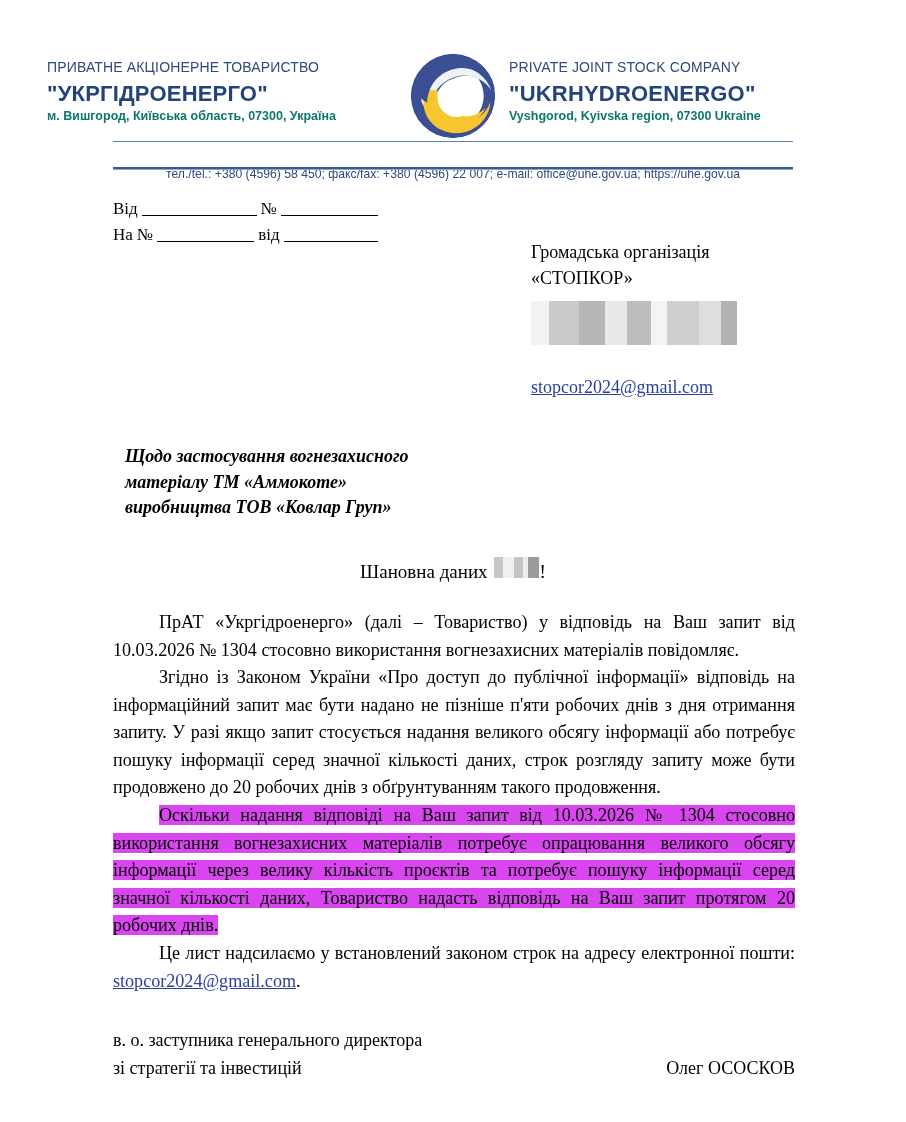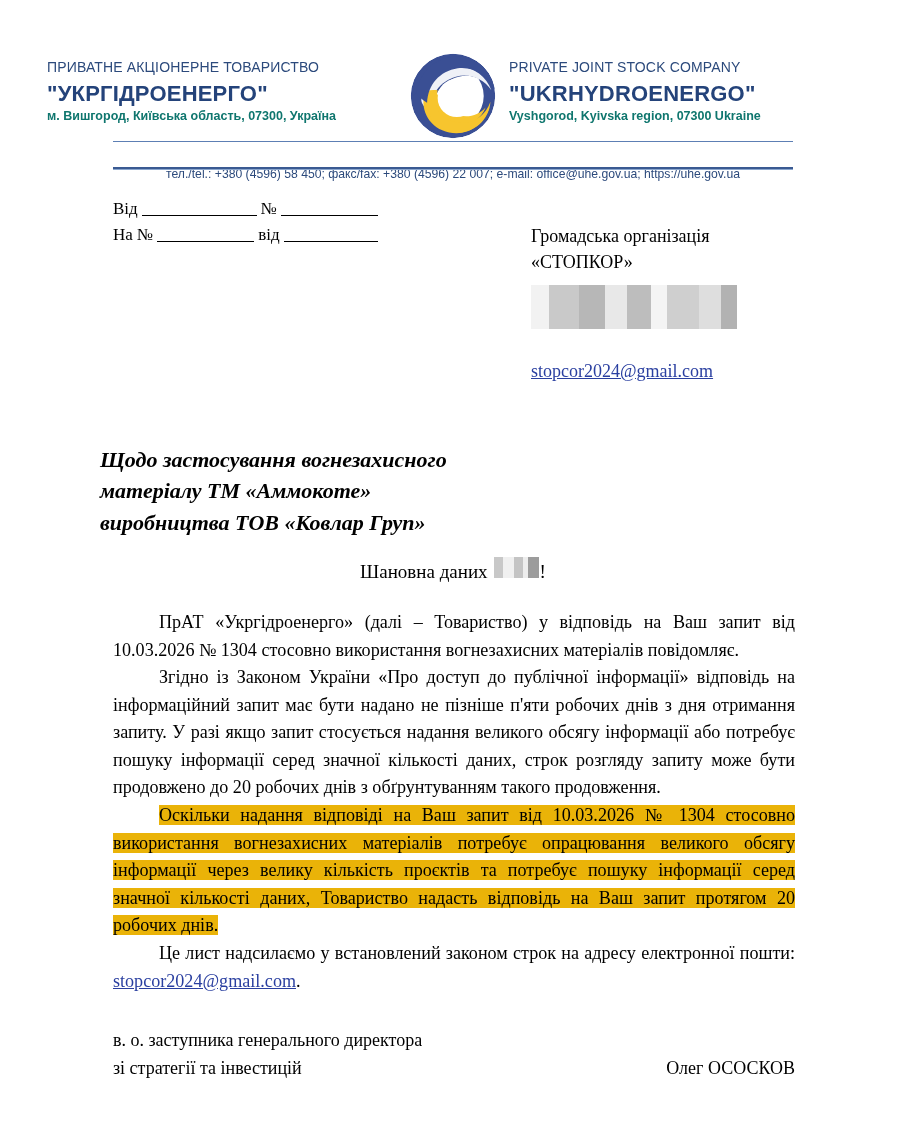--- a/index.html
+++ b/index.html
@@ -127,21 +127,21 @@
     display: inline-block;
     width: 94px;
     border-bottom: 1.4px solid #000;
     margin: 0 4px -2px 4px;
   }
 
   
   .addressee {
     position: absolute;
     left: 531px;
-    top: 224px;
+    top: 240px;
     width: 330px;
     font-size: 18px;
     line-height: 1.42;
   }
   .addressee-line { display: block; white-space: nowrap; }
   .redaction-block {
     display: block;
     width: 206px;
     height: 44px;
     margin-top: 10px;
@@ -168,24 +168,24 @@
     margin-top: 30px;
     font-size: 18px;
     color: #2a3fa0;
     text-decoration: underline;
     white-space: nowrap;
   }
 
   
   .subject {
     position: absolute;
-    left: 100px;
+    left: 125px;
     top: 444px;
     width: 420px;
-    font-size: 22px;
+    font-size: 18px;
     font-style: italic;
     font-weight: bold;
     line-height: 1.43;
   }
   .subject-line { display: block; white-space: nowrap; }
 
   
   .salutation {
     position: absolute;
     left: 113px;
@@ -228,21 +228,21 @@
     font-size: 18.1px;
     line-height: 1.525;
     text-align: justify;
     text-justify: inter-word;
   }
   .body-copy p {
     margin: 0;
     text-indent: 46px;
   }
   .p-highlight {
-    background-color: #eab308;
+    background-color: #d946ef;
     box-decoration-break: clone;
     -webkit-box-decoration-break: clone;
   }
   .inline-link {
     color: #2a3fa0;
     text-decoration: underline;
   }
 
   
   .signature {

